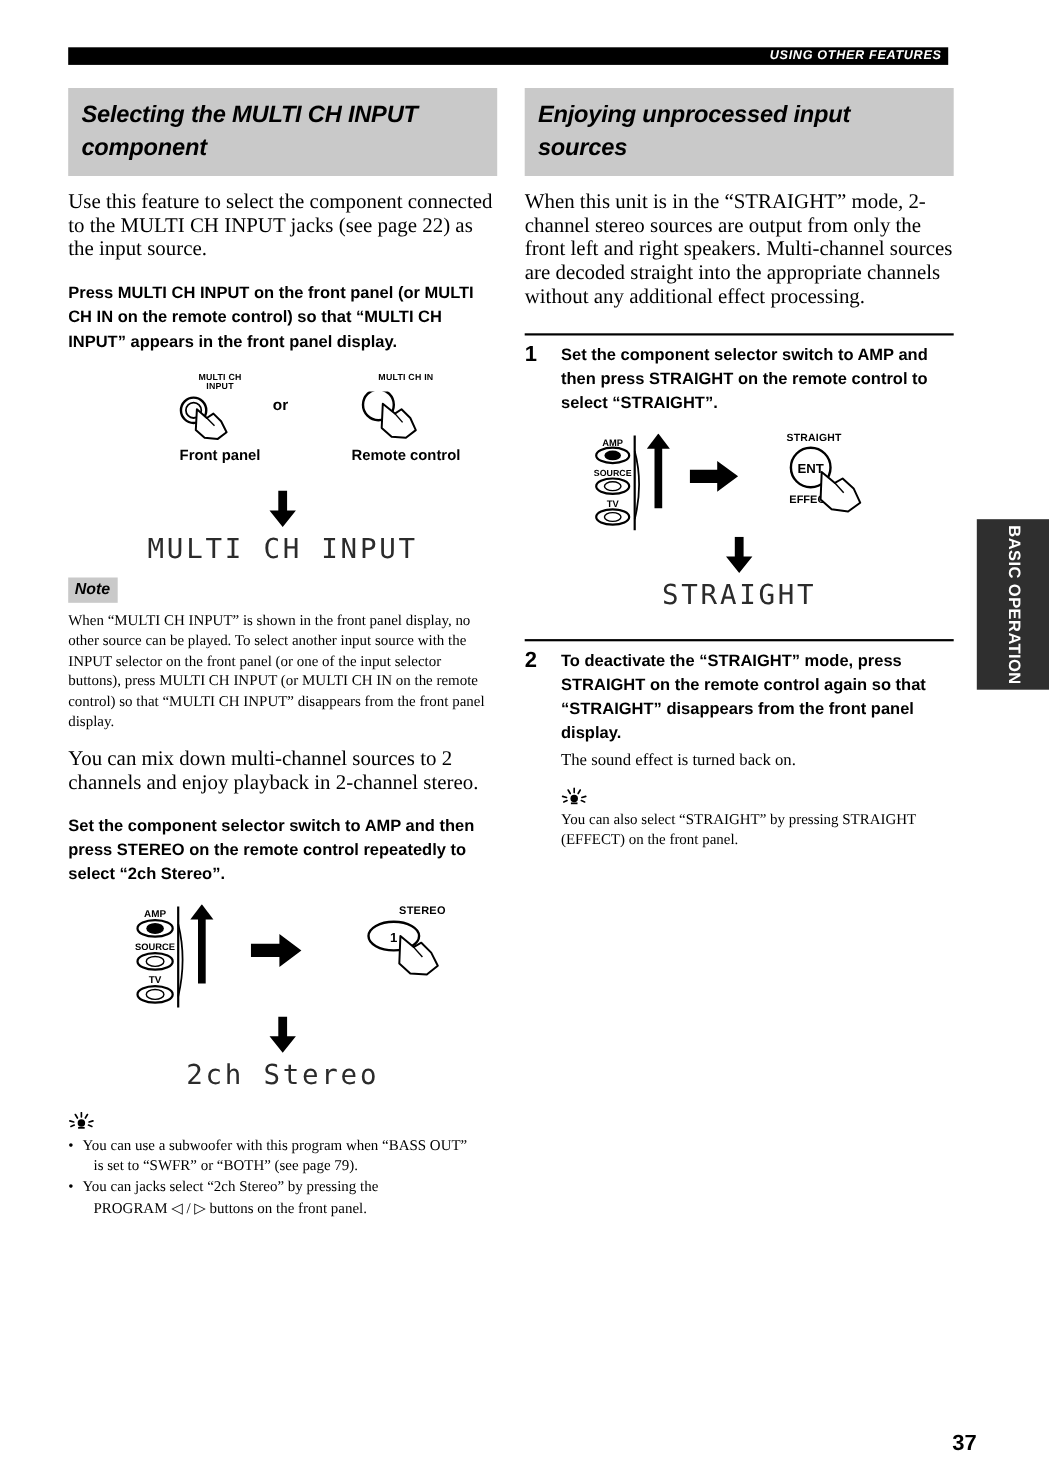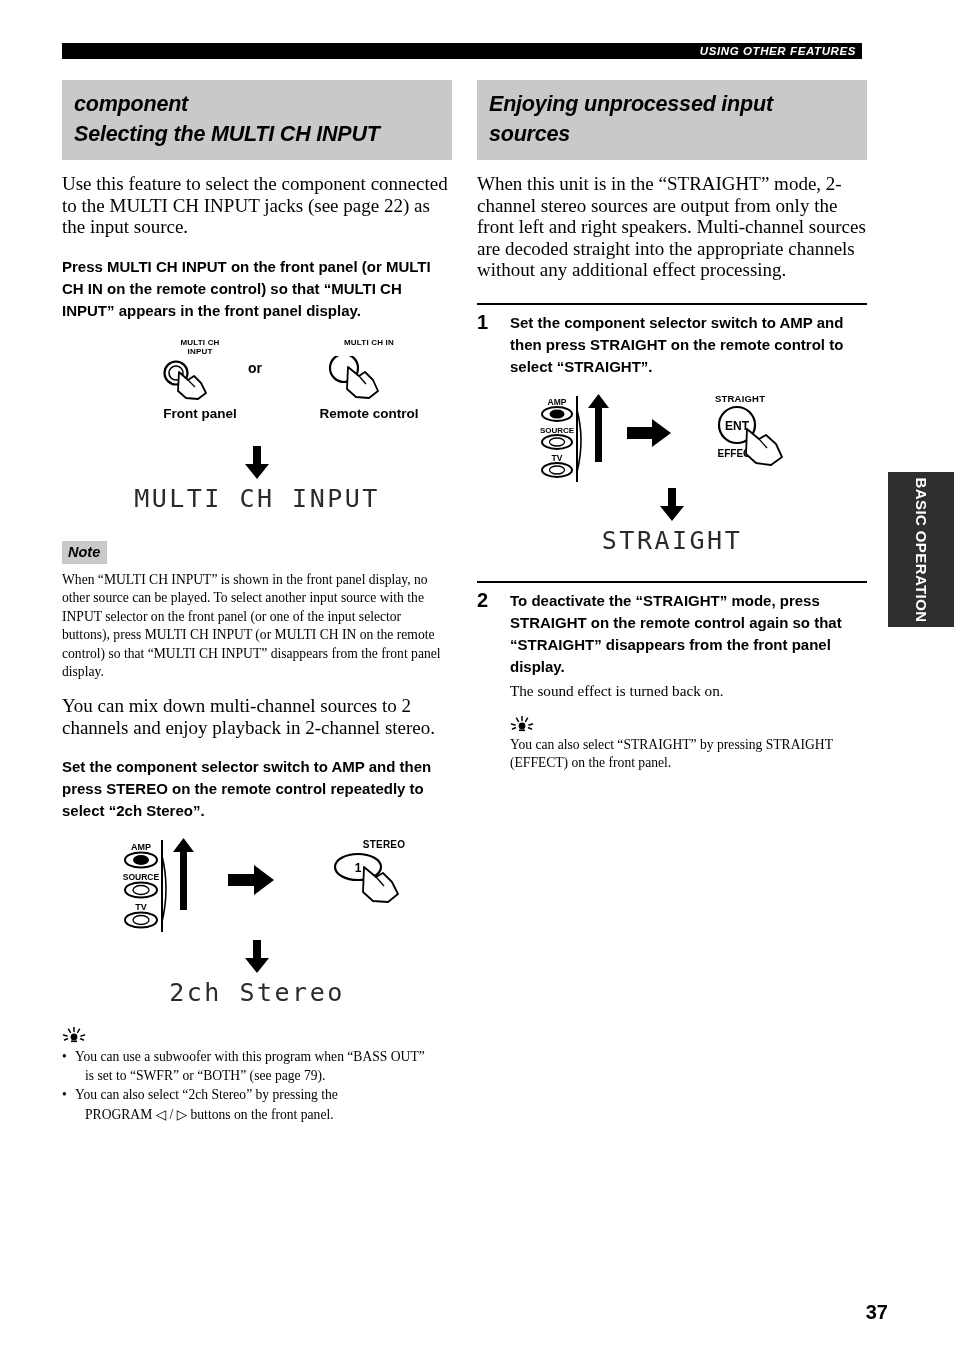--- a/index.html
+++ b/index.html
@@ -222,22 +222,22 @@
 </head>
 <body>
 
 <div class="runhead-bar">
   <div class="runhead-text">USING OTHER FEATURES</div>
 </div>
 
 <div class="col col-left">
 
   <div class="sec-head">
+    <span>Selecting the MULTI CH INPUT</span>
     <span>component</span>
-    <span>Selecting the MULTI CH INPUT</span>
   </div>
 
   <p class="body-p">Use this feature to select the component connected to the MULTI CH INPUT jacks (see page 22) as the input source.</p>
 
   <p class="bold-inst">Press MULTI CH INPUT on the front panel (or MULTI CH IN on the remote control) so that “MULTI CH INPUT” appears in the front panel display.</p>
 
   <div class="fig" style="height:100px;">
 
     <div style="position:absolute; left:92px; top:0; width:92px;">
       <div class="btn-label">
@@ -268,21 +268,21 @@
 
   <div class="center" style="margin-top:8px;">
     <svg width="30" height="34" viewBox="0 0 30 34" style="margin:0 auto;">
       <path d="M11 0 H19 V18 H27 L15 33 L3 18 H11 Z" fill="#000"></path>
     </svg>
     <div class="lcd-wrap">
       <span class="lcd">MULTI CH INPUT</span>
     </div>
   </div>
 
-  <div style="margin-top:28px;">
+  <div style="margin-top:12px;">
     <span class="note-tag">Note</span>
     <div class="note-body">When “MULTI CH INPUT” is shown in the front panel display, no other source can be played. To select another input source with the INPUT selector on the front panel (or one of the input selector buttons), press MULTI CH INPUT (or MULTI CH IN on the remote control) so that “MULTI CH INPUT” disappears from the front panel display.</div>
   </div>
 
 
   <p class="body-p">You can mix down multi-channel sources to 2 channels and enjoy playback in 2-channel stereo.</p>
 
   <p class="bold-inst">Set the component selector switch to AMP and then press STEREO on the remote control repeatedly to select “2ch Stereo”.</p>
 
   <div class="fig" style="height:100px;">
@@ -332,21 +332,21 @@
       <circle cx="12" cy="10" r="3.4" fill="#000"></circle>
       <rect x="9" y="13.5" width="6" height="1.6" fill="#000"></rect>
       <path d="M12 0.5 L12 4.5 M6.5 2.2 L8.4 5.4 M17.5 2.2 L15.6 5.4 M1.5 8 L5 9 M22.5 8 L19 9 M2.5 13 L5.5 11.8 M21.5 13 L18.5 11.8" stroke="#000" stroke-width="1.5" stroke-linecap="round"></path>
     </svg>
     <ul class="tip-list">
       <li>
         <span>You can use a subwoofer with this program when “BASS OUT”</span>
         <span class="ind">is set to “SWFR” or “BOTH” (see page 79).</span>
       </li>
       <li>
-        <span>You can also select “2ch Stereo” by pressing the</span>
+        <span>You can jacks select “2ch Stereo” by pressing the</span>
         <span class="ind">PROGRAM ◁ / ▷ buttons on the front panel.</span>
       </li>
     </ul>
   </div>
 
 </div>
 
 <div class="col col-right">
 
   <div class="sec-head">

